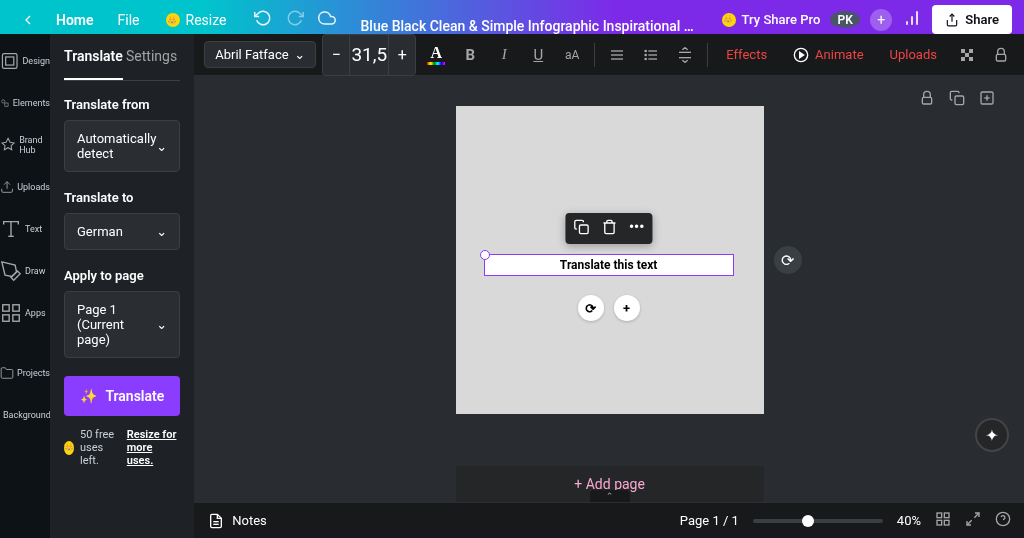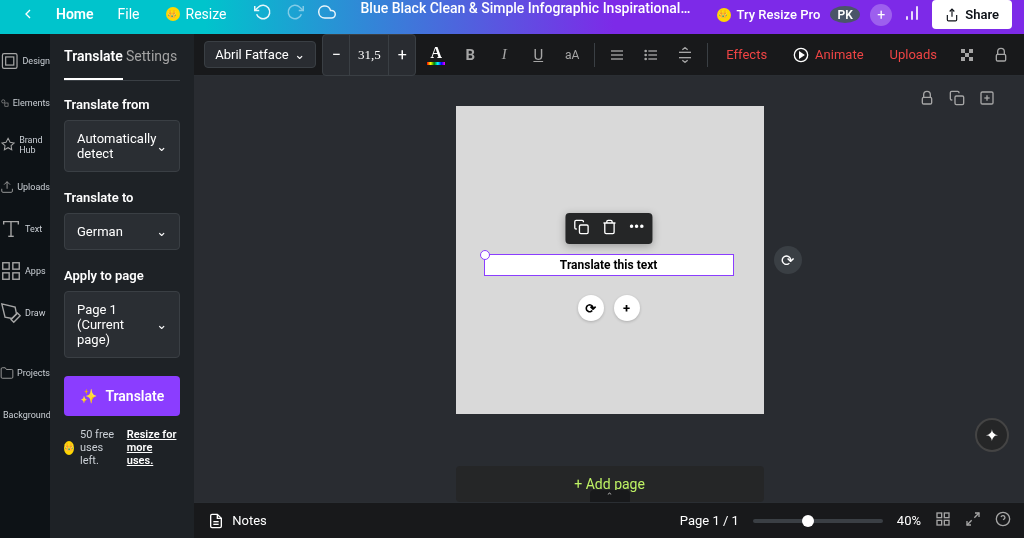--- a/index.html
+++ b/index.html
@@ -1,17 +1,17 @@
 <!DOCTYPE html>
 <html><head>
 <meta charset="utf-8">
 <style>
 * { margin: 0; padding: 0; box-sizing: border-box; font-family: -apple-system, BlinkMacSystemFont, "Segoe UI", Roboto, sans-serif; }
 body { width: 1024px; height: 538px; background: #0d1117; overflow: hidden; display: flex; flex-direction: column; }
-.top-bar { height: 42px; background: linear-gradient(90deg, #00c4cc 0%, #00c4cc 20%, #7d2ae8 60%, #7d2ae8 100%); display: flex; align-items: flex-start; padding: 0 12px; gap: 4px; }
+.top-bar { height: 42px; background: linear-gradient(90deg, #00c4cc 0%, #00c4cc 20%, #7d2ae8 60%, #7d2ae8 100%); display: flex; align-items: flex-end; padding: 0 12px; gap: 4px; }
 .top-left { display: flex; align-items: center; gap: 2px; }
 .back-btn { color: white; padding: 6px 8px; display: flex; align-items: center; cursor: pointer; border-radius: 4px; }
 .home-btn { color: white; font-weight: 600; font-size: 14px; padding: 6px 10px; cursor: pointer; border-radius: 4px; }
 .file-btn { color: white; font-size: 14px; padding: 6px 12px; cursor: pointer; border-radius: 4px; }
 .resize-btn { display: flex; align-items: center; gap: 6px; color: white; font-size: 14px; padding: 6px 12px; cursor: pointer; border-radius: 4px; }
 .crown-icon { width: 14px; height: 14px; background: #ffd700; border-radius: 50%; display: inline-flex; align-items: center; justify-content: center; font-size: 8px; }
 .top-icons { display: flex; gap: 14px; margin-left: 14px; }
 .top-icon { color: white; opacity: 0.9; cursor: pointer; }
 .doc-title { flex: 1; text-align: center; color: white; font-size: 14px; font-weight: 500; white-space: nowrap; overflow: hidden; text-overflow: ellipsis; padding: 0 20px; }
 .top-right { display: flex; align-items: center; gap: 10px; }
@@ -33,39 +33,39 @@
 .dropdown { background: #2a2e33; border: 1px solid #3a3f44; border-radius: 4px; padding: 10px 12px; color: white; font-size: 13px; display: flex; justify-content: space-between; align-items: center; cursor: pointer; margin-bottom: 18px; }
 .translate-btn { background: #8b3dff; color: white; border-radius: 4px; padding: 12px; font-size: 14px; font-weight: 600; display: flex; align-items: center; justify-content: center; gap: 8px; cursor: pointer; margin-bottom: 12px; }
 .uses-left { display: flex; align-items: center; justify-content: center; gap: 6px; font-size: 11px; color: #cbd0d6; }
 .upgrade-link { color: white; font-weight: 600; text-decoration: underline; cursor: pointer; }
 .collapse-handle { position: absolute; right: -12px; top: 50%; transform: translateY(-50%); width: 12px; height: 60px; background: #1e2226; border-radius: 0 4px 4px 0; display: flex; align-items: center; justify-content: center; color: #a6a6a6; cursor: pointer; font-size: 10px; }
 .canvas-area { flex: 1; background: #292c31; display: flex; flex-direction: column; position: relative; }
 .toolbar { height: 42px; background: #18191b; border-bottom: 1px solid #2a2e33; display: flex; align-items: center; padding: 0 10px; gap: 6px; }
 .font-select { background: #292c31; border: 1px solid #3a3f44; border-radius: 4px; padding: 5px 10px; color: white; font-size: 13px; width: 112px; display: flex; justify-content: space-between; align-items: center; cursor: pointer; }
 .size-group { display: flex; align-items: center; background: #292c31; border: 1px solid #3a3f44; border-radius: 4px; }
 .size-btn { width: 26px; height: 28px; display: flex; align-items: center; justify-content: center; color: white; cursor: pointer; font-size: 16px; }
-.size-input { width: 40px; height: 40px; background: transparent; border: none; color: white; text-align: center; font-size: 13px; border-left: 1px solid #3a3f44; border-right: 1px solid #3a3f44; font-family: Liberation Serif, serif; }
+.size-input { width: 40px; height: 40px; background: transparent; border: none; color: white; text-align: center; font-size: 19px; border-left: 1px solid #3a3f44; border-right: 1px solid #3a3f44; }
 .color-btn { width: 28px; height: 28px; display: flex; flex-direction: column; align-items: center; justify-content: center; cursor: pointer; font-weight: 700; color: white; font-size: 16px; }
 .color-bar { width: 18px; height: 3px; background: linear-gradient(90deg, red, yellow, green, cyan, blue, magenta); }
 .fmt-btn { width: 28px; height: 28px; display: flex; align-items: center; justify-content: center; color: #a6a6a6; cursor: pointer; font-size: 15px; }
 .tb-sep { width: 1px; height: 24px; background: #3a3f44; margin: 0 2px; }
 .tb-text-btn { color: #ef4444; font-size: 13px; padding: 6px 10px; cursor: pointer; display: flex; align-items: center; gap: 6px; }
 .tb-right { margin-left: auto; display: flex; align-items: center; gap: 6px; }
 .canvas-viewport { flex: 1; display: flex; flex-direction: column; align-items: center; padding-top: 30px; overflow: hidden; position: relative; }
 .page-controls { position: absolute; top: 14px; right: 30px; display: flex; gap: 14px; color: #a6a6a6; }
 .page-controls span { cursor: pointer; }
 .canvas-page { width: 308px; height: 308px; background: #d9d9d9; position: relative; }
 .text-box { position: absolute; top: 148px; left: 28px; width: 250px; height: 22px; border: 1px solid #8b3dff; background: white; display: flex; align-items: center; justify-content: center; font-family: serif; font-weight: 700; font-size: 12px; }
 .resize-handle { position: absolute; width: 10px; height: 10px; background: white; border: 1px solid #8b3dff; border-radius: 50%; top: -5px; left: -5px; }
 .floating-toolbar { position: absolute; top: -42px; left: 50%; transform: translateX(-50%); background: #252627; border-radius: 4px; padding: 6px 8px; display: flex; gap: 12px; box-shadow: 0 2px 8px rgba(0,0,0,0.3); }
 .float-btn { color: white; cursor: pointer; font-size: 14px; }
 .below-controls { position: absolute; bottom: -46px; left: 50%; transform: translateX(-50%); display: flex; gap: 10px; }
 .circle-btn { width: 26px; height: 26px; background: white; border-radius: 50%; display: flex; align-items: center; justify-content: center; cursor: pointer; font-size: 13px; box-shadow: 0 1px 3px rgba(0,0,0,0.2); }
 .regen-btn { position: absolute; top: 50%; right: -38px; transform: translateY(-50%); width: 28px; height: 28px; background: #3a3f44; border-radius: 50%; display: flex; align-items: center; justify-content: center; color: white; cursor: pointer; }
-.add-page-btn { margin-top: 52px; width: 308px; padding: 10px; background: #252627; color: #bef264; font-size: 14px; text-align: center; border-radius: 4px; cursor: pointer; }
+.add-page-btn { margin-top: 52px; width: 308px; padding: 10px; background: #252627; color: #f9a8d4; font-size: 14px; text-align: center; border-radius: 4px; cursor: pointer; }
 .magic-btn { position: absolute; bottom: 50px; right: 16px; width: 34px; height: 34px; background: #252627; border: 2px solid #444; border-radius: 50%; display: flex; align-items: center; justify-content: center; color: white; cursor: pointer; }
 .bottom-bar { height: 36px; background: #18191b; border-top: 1px solid #2a2e33; display: flex; align-items: center; padding: 0 14px; gap: 14px; color: white; font-size: 13px; }
 .notes-btn { display: flex; align-items: center; gap: 8px; cursor: pointer; }
 .bb-spacer { flex: 1; }
 .zoom-slider { width: 130px; height: 4px; background: #3a3f44; border-radius: 2px; position: relative; }
 .zoom-thumb { position: absolute; top: -4px; left: 38%; width: 12px; height: 12px; background: white; border-radius: 50%; }
 .bb-icon { color: #a6a6a6; cursor: pointer; }
 .page-expand { position: absolute; bottom: 0; left: 50%; transform: translateX(-50%); width: 40px; height: 12px; background: #18191b; border-radius: 4px 4px 0 0; display: flex; align-items: center; justify-content: center; color: #a6a6a6; font-size: 9px; cursor: pointer; }
 </style>
 </head>
@@ -95,21 +95,21 @@
           </svg></span>
       <span class="top-icon"><svg width="18" height="18" viewBox="0 0 24 24" fill="none" stroke="white" stroke-width="2">
             <path d="M18 10h-1.26A8 8 0 1 0 9 20h9a5 5 0 0 0 0-10z"></path>
           </svg></span>
     </div>
   </div>
   <div class="doc-title">Blue Black Clean &amp; Simple Infographic Inspirational Square ...</div>
   <div class="top-right">
     <div class="try-pro">
         <span class="crown-icon">👑</span>
-        <span>Try Resize Pro</span>
+        <span>Try Share Pro</span>
       </div>
     <div class="avatar">PK</div>
     <div class="plus-circle">+</div>
     <span class="chart-icon"><svg width="20" height="20" viewBox="0 0 24 24" fill="none" stroke="white" stroke-width="2">
           <line x1="12" y1="20" x2="12" y2="10"></line>
           <line x1="18" y1="20" x2="18" y2="4"></line>
           <line x1="6" y1="20" x2="6" y2="16"></line>
         </svg></span>
     <div class="share-btn">
         <svg width="14" height="14" viewBox="0 0 24 24" fill="none" stroke="#0d1117" stroke-width="2">
@@ -155,33 +155,33 @@
     <div class="nav-item">
         <svg viewBox="0 0 24 24" fill="none" stroke="currentColor" stroke-width="1.5">
           <polyline points="4 7 4 4 20 4 20 7"></polyline>
           <line x1="9" y1="20" x2="15" y2="20"></line>
           <line x1="12" y1="4" x2="12" y2="20"></line>
         </svg>
         <span class="nav-label">Text</span>
       </div>
     <div class="nav-item">
         <svg viewBox="0 0 24 24" fill="none" stroke="currentColor" stroke-width="1.5">
+          <path d="M12 19l7-7 3 3-7 7-3-3z"></path>
+          <path d="M18 13l-1.5-7.5L2 2l3.5 14.5L13 18l5-5z"></path>
+        </svg>
+        <span class="nav-label">Draw</span>
+      </div>
+    <div class="nav-item">
+        <svg viewBox="0 0 24 24" fill="none" stroke="currentColor" stroke-width="1.5">
           <rect x="3" y="3" width="7" height="7"></rect>
           <rect x="14" y="3" width="7" height="7"></rect>
           <rect x="14" y="14" width="7" height="7"></rect>
           <rect x="3" y="14" width="7" height="7"></rect>
         </svg>
         <span class="nav-label">Apps</span>
-      </div>
-    <div class="nav-item">
-        <svg viewBox="0 0 24 24" fill="none" stroke="currentColor" stroke-width="1.5">
-          <path d="M12 19l7-7 3 3-7 7-3-3z"></path>
-          <path d="M18 13l-1.5-7.5L2 2l3.5 14.5L13 18l5-5z"></path>
-        </svg>
-        <span class="nav-label">Draw</span>
       </div>
     <div style="height:14px"></div>
     <div class="nav-item">
         <svg viewBox="0 0 24 24" fill="none" stroke="currentColor" stroke-width="1.5">
           <path d="M22 19a2 2 0 0 1-2 2H4a2 2 0 0 1-2-2V5a2 2 0 0 1 2-2h5l2 3h9a2 2 0 0 1 2 2z"></path>
         </svg>
         <span class="nav-label">Projects</span>
       </div>
     <div class="nav-item">
         <svg viewBox="0 0 24 24" fill="currentColor">

